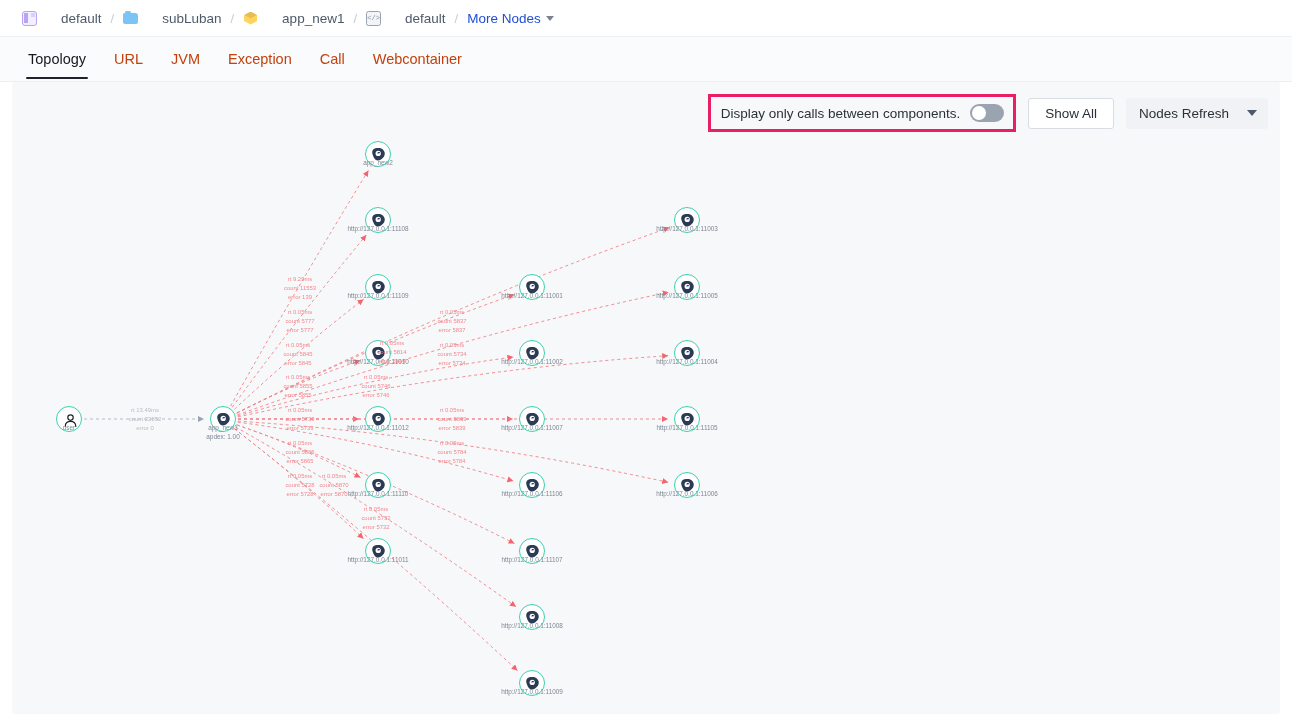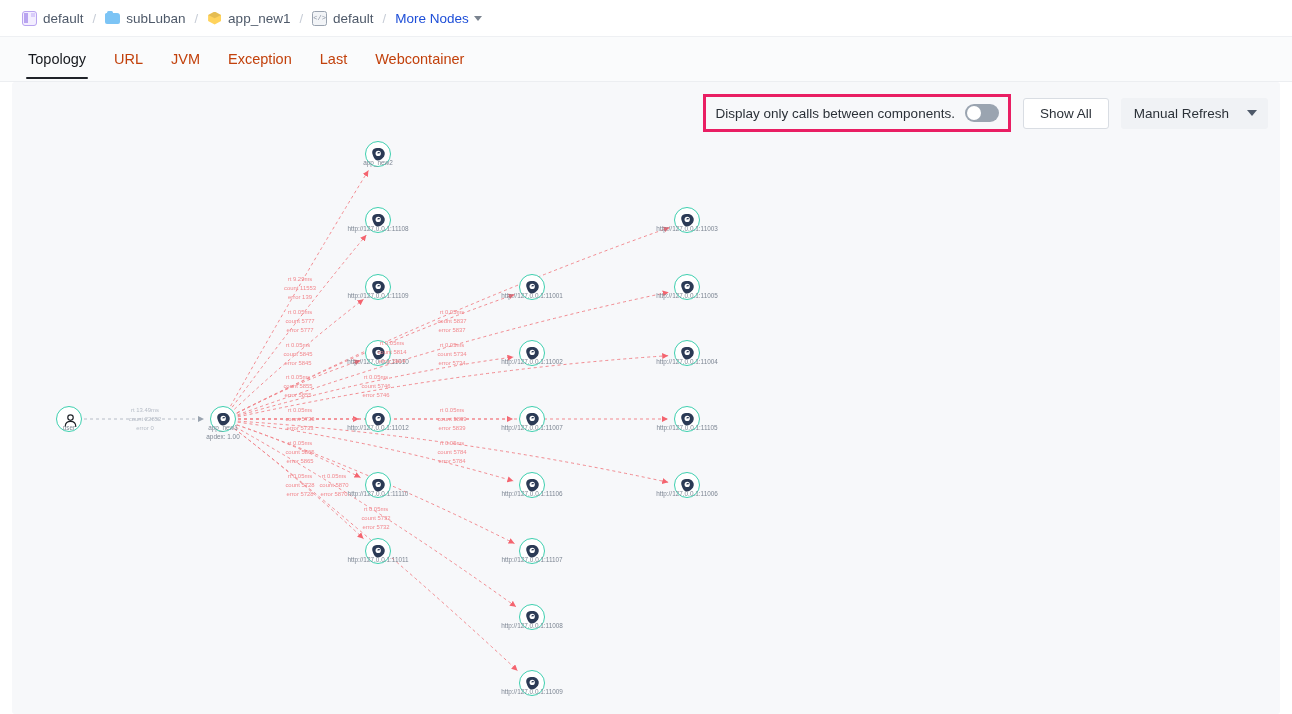--- a/index.html
+++ b/index.html
@@ -14,21 +14,21 @@
 
   
   .breadcrumb-bar{
     height:37px;
     display:flex; align-items:center;
     padding:0 0 0 22px;
     background:#ffffff;
     border-bottom:1px solid #eef0f3;
     font-size:13.5px;
   }
-  .bc-item{ display:flex; align-items:center; gap:6px; color:#5b6573; white-space:nowrap; }
+  .bc-item{ display:flex; align-items:center; gap:24px; color:#5b6573; white-space:nowrap; }
   .bc-item .lbl{ color:#4e5969; }
   .bc-sep{ color:#c6ccd6; margin:0 9px; font-size:13px; }
   .bc-ico{ width:15px; height:15px; display:inline-block; position:relative; flex:0 0 auto;}
 
   
   .ico-grid{ border:1.6px solid #b9a4f0; border-radius:3px; background:#f3eeff;}
   .ico-grid:before{ content:""; position:absolute; left:1px; top:1.5px; width:3.5px; height:9.5px; background:#b9a4f0;}
   .ico-grid:after{ content:""; position:absolute; right:1px; top:1.5px; width:4.5px; height:4px; background:#d9cdfa;}
 
   
@@ -186,41 +186,41 @@
   <div class="tab">
       <span>URL</span>
     </div>
   <div class="tab">
       <span>JVM</span>
     </div>
   <div class="tab">
       <span>Exception</span>
     </div>
   <div class="tab">
-      <span>Last</span>
+      <span>Call</span>
     </div>
   <div class="tab">
       <span>Webcontainer</span>
     </div>
 </div>
 
 <div class="canvas-wrap">
 
   <div class="toolbar">
     <div class="toggle-highlight">
       <span class="toggle-label">Display only calls between components.</span>
       <span class="switch">
           <span class="knob"></span>
         </span>
     </div>
     <div class="btn-showall">
       <span>Show All</span>
     </div>
     <div class="select-box">
-      <span>Manual Refresh</span>
+      <span>Nodes Refresh</span>
       <span class="caret-sel"></span>
     </div>
   </div>
 
   <svg class="graph" id="graph-svg" viewBox="0 0 1268 632" preserveAspectRatio="none">
     <defs>
       <marker id="ah-pink" markerWidth="7" markerHeight="7" refX="6" refY="3" orient="auto">
         <path d="M0,0 L6,3 L0,6 z" fill="#f4646f"></path>
       </marker>
       <marker id="ah-gray" markerWidth="7" markerHeight="7" refX="6" refY="3" orient="auto">

